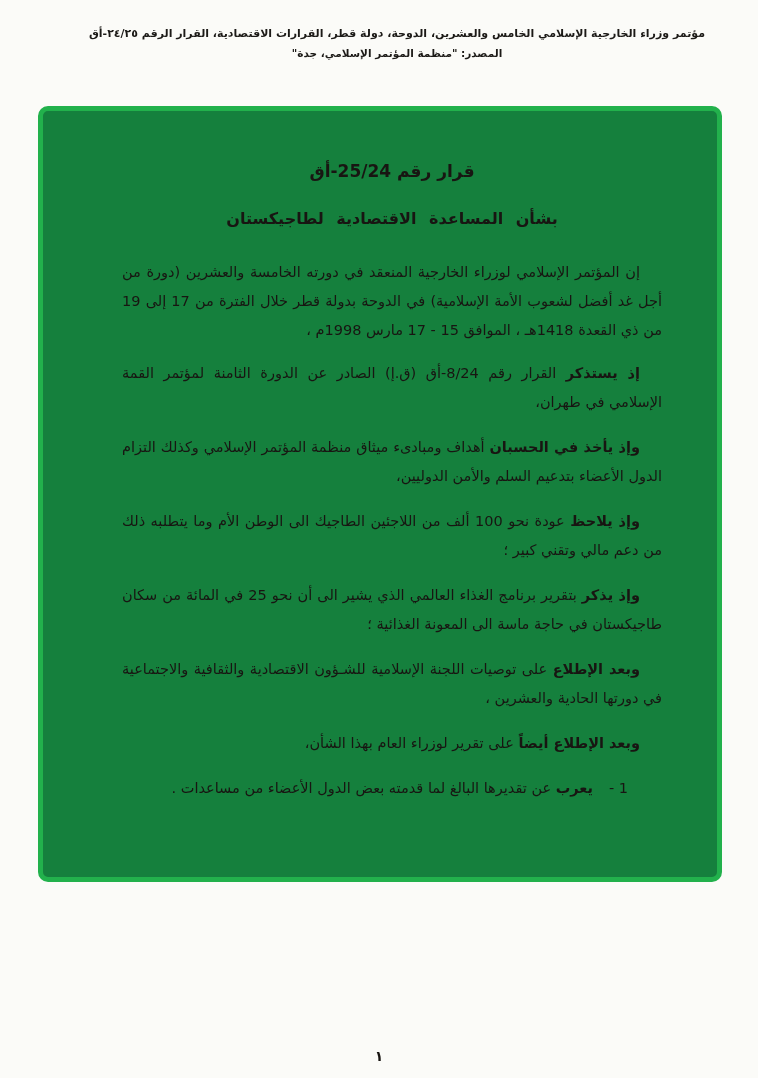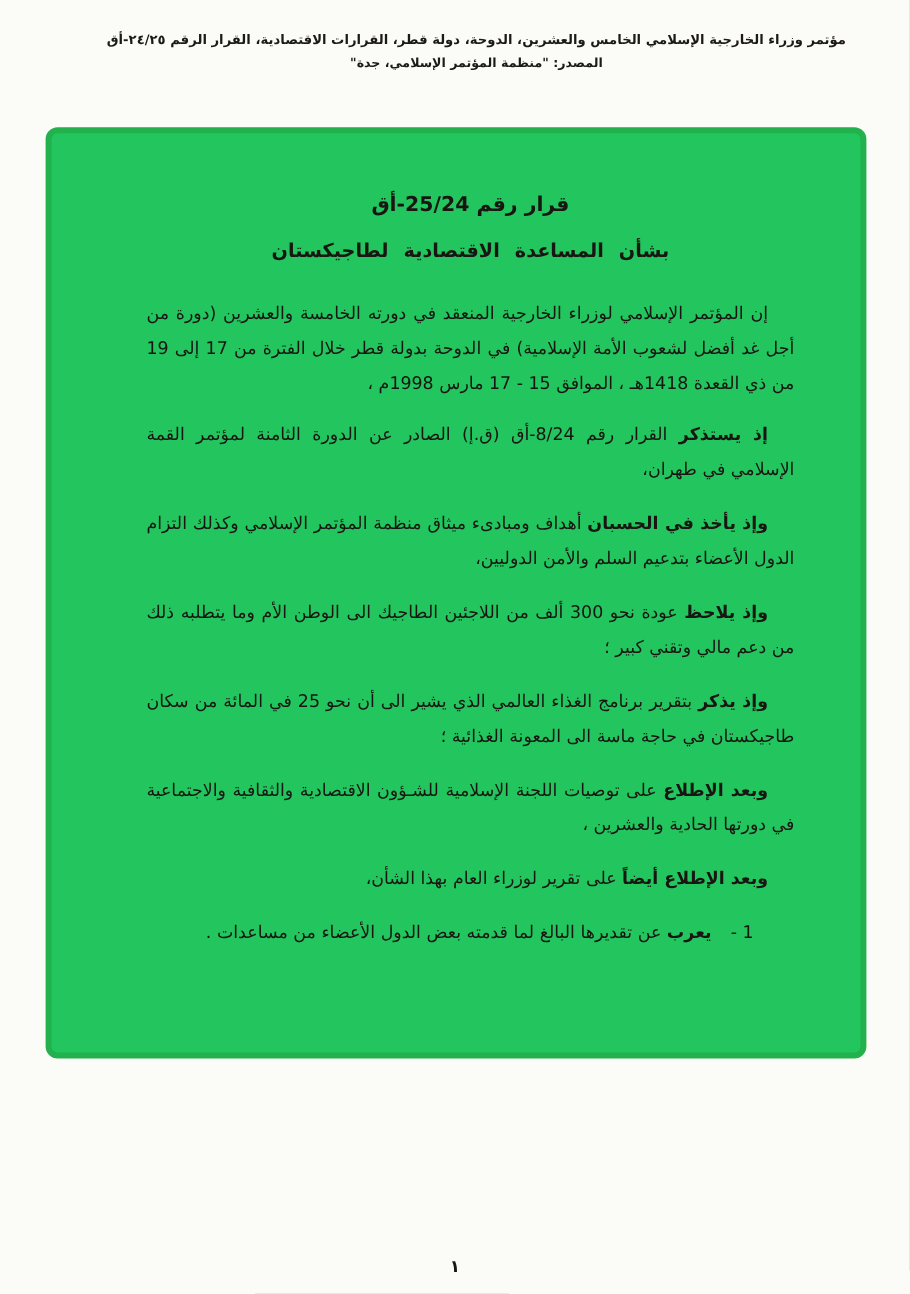--- a/index.html
+++ b/index.html
@@ -21,36 +21,36 @@
     line-height: 1.8;
     color: #1c1a17;
   }
   .doc-header .src-line2 { font-size: 10.5px; }
   .green-frame {
     position: absolute;
     left: 38px; top: 106px;
     width: 684px; height: 776px;
     border: 5px solid #22b14c;
     border-radius: 10px;
-    background: #22c55e;
+    background: #15803d;
     padding: 44px 55px 0 79px;
     direction: rtl;
   }
   .res-title {
     text-align: center;
     font-size: 17px;
     font-weight: bold;
     margin-top: 6px;
     letter-spacing: 0.5px;
   }
   .res-subtitle {
     text-align: center;
     font-size: 16px;
     font-weight: bold;
-    margin-top: 18px;
+    margin-top: 28px;
     word-spacing: 7px;
     letter-spacing: 0.5px;
   }
   .doc-body {
     margin-top: 30px;
     font-size: 14.5px;
     line-height: 2.0;
     text-align: justify;
     direction: rtl;
   }
@@ -95,21 +95,21 @@
   <div class="res-subtitle">بشأن المساعدة الاقتصادية لطاجيكستان</div>
 
   <div class="doc-body">
     <p class="para">إن المؤتمر الإسلامي لوزراء الخارجية المنعقد في دورته الخامسة والعشرين (دورة من أجل غد أفضل لشعوب الأمة الإسلامية) في الدوحة بدولة قطر خلال الفترة من 17 إلى 19 من ذي القعدة 1418هـ ، الموافق 15 - 17 مارس 1998م ،</p>
 
     <p class="clause"><span class="lead">إذ يستذكر</span><span> القرار رقم 8/24-أق (ق.إ) الصادر عن الدورة الثامنة لمؤتمر القمة الإسلامي في طهران،</span></p>
 
     <p class="clause"><span class="lead">وإذ يأخذ في الحسبان</span><span> أهداف ومبادىء ميثاق منظمة المؤتمر الإسلامي وكذلك التزام الدول الأعضاء بتدعيم السلم والأمن الدوليين،</span></p>
 
 
-    <p class="clause"><span class="lead">وإذ يلاحظ</span><span> عودة نحو 300 ألف من اللاجئين الطاجيك الى الوطن الأم وما يتطلبه ذلك من دعم مالي وتقني كبير ؛</span></p>
+    <p class="clause"><span class="lead">وإذ يلاحظ</span><span> عودة نحو 100 ألف من اللاجئين الطاجيك الى الوطن الأم وما يتطلبه ذلك من دعم مالي وتقني كبير ؛</span></p>
 
     <p class="clause"><span class="lead">وإذ يذكر</span><span> بتقرير برنامج الغذاء العالمي الذي يشير الى أن نحو 25 في المائة من سكان طاجيكستان في حاجة ماسة الى المعونة الغذائية ؛</span></p>
 
 
     <p class="clause"><span class="lead">وبعد الإطلاع</span><span> على توصيات اللجنة الإسلامية للشـؤون الاقتصادية والثقافية والاجتماعية في دورتها الحادية والعشرين ،</span></p>
 
     <p class="clause"><span class="lead">وبعد الإطلاع أيضاً</span><span> على تقرير لوزراء العام بهذا الشأن،</span></p>
 
     <div class="item-row">
       <span class="item-num">1 -</span>

